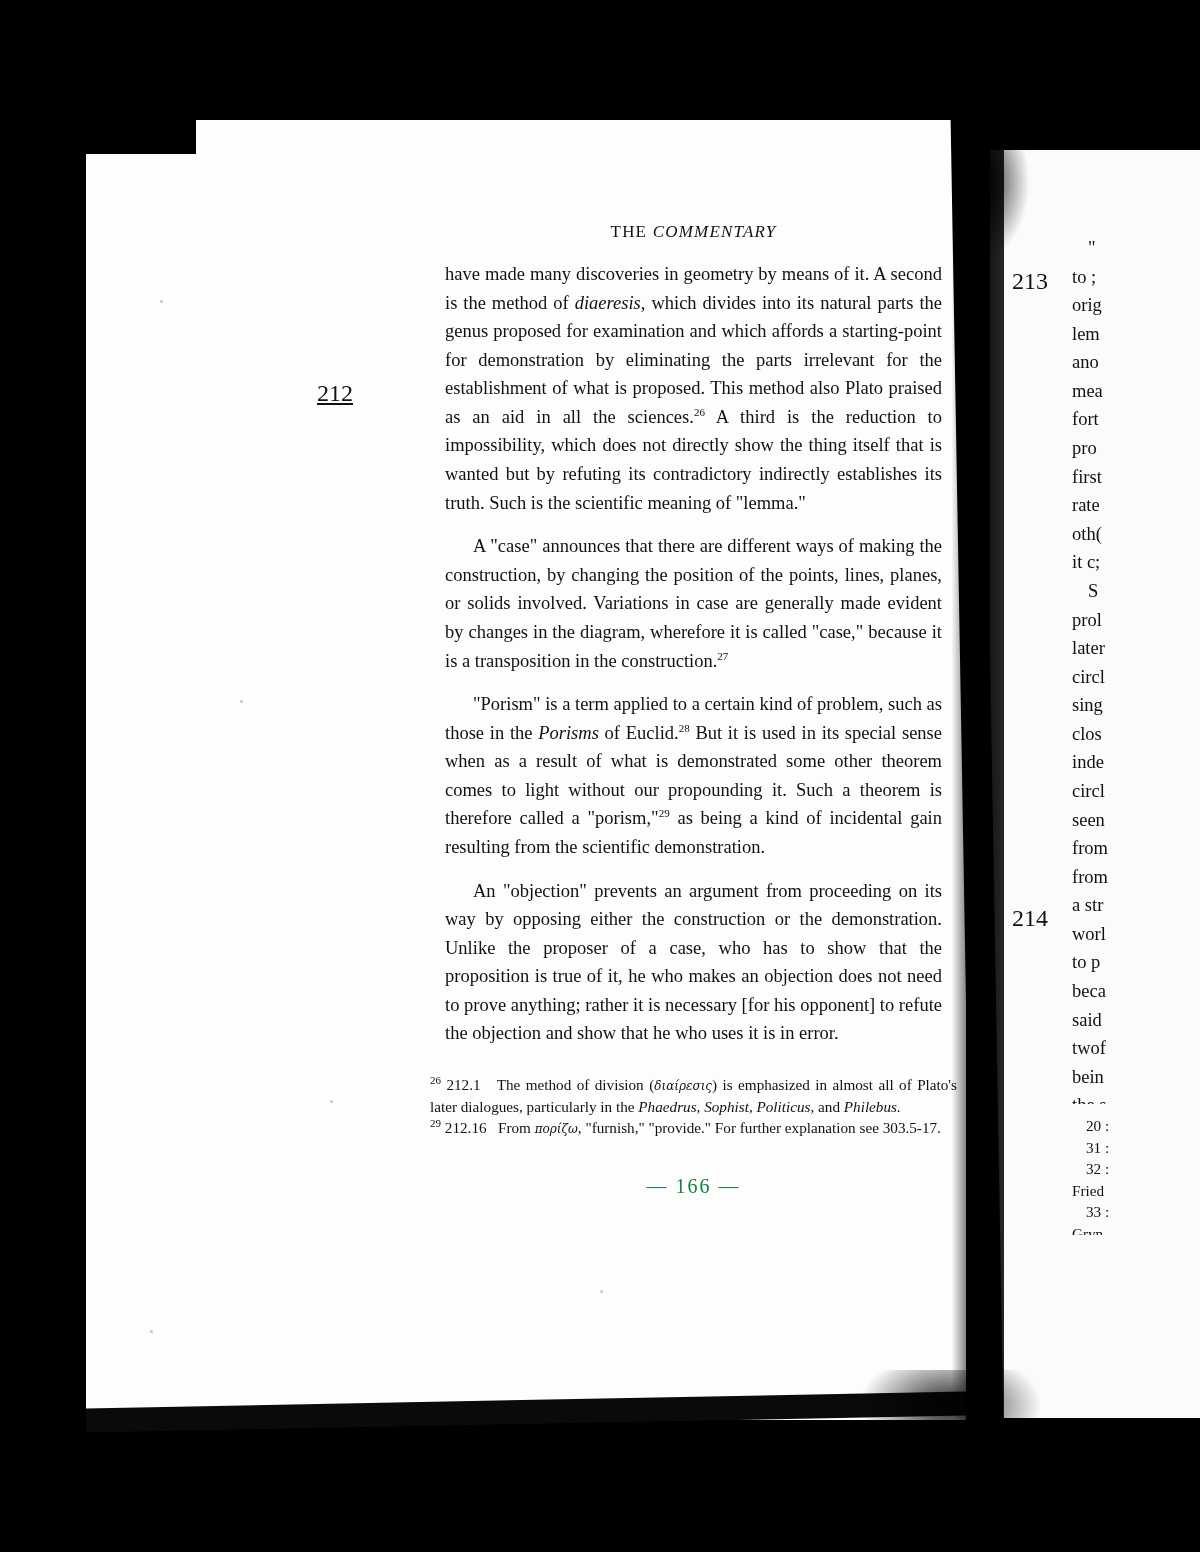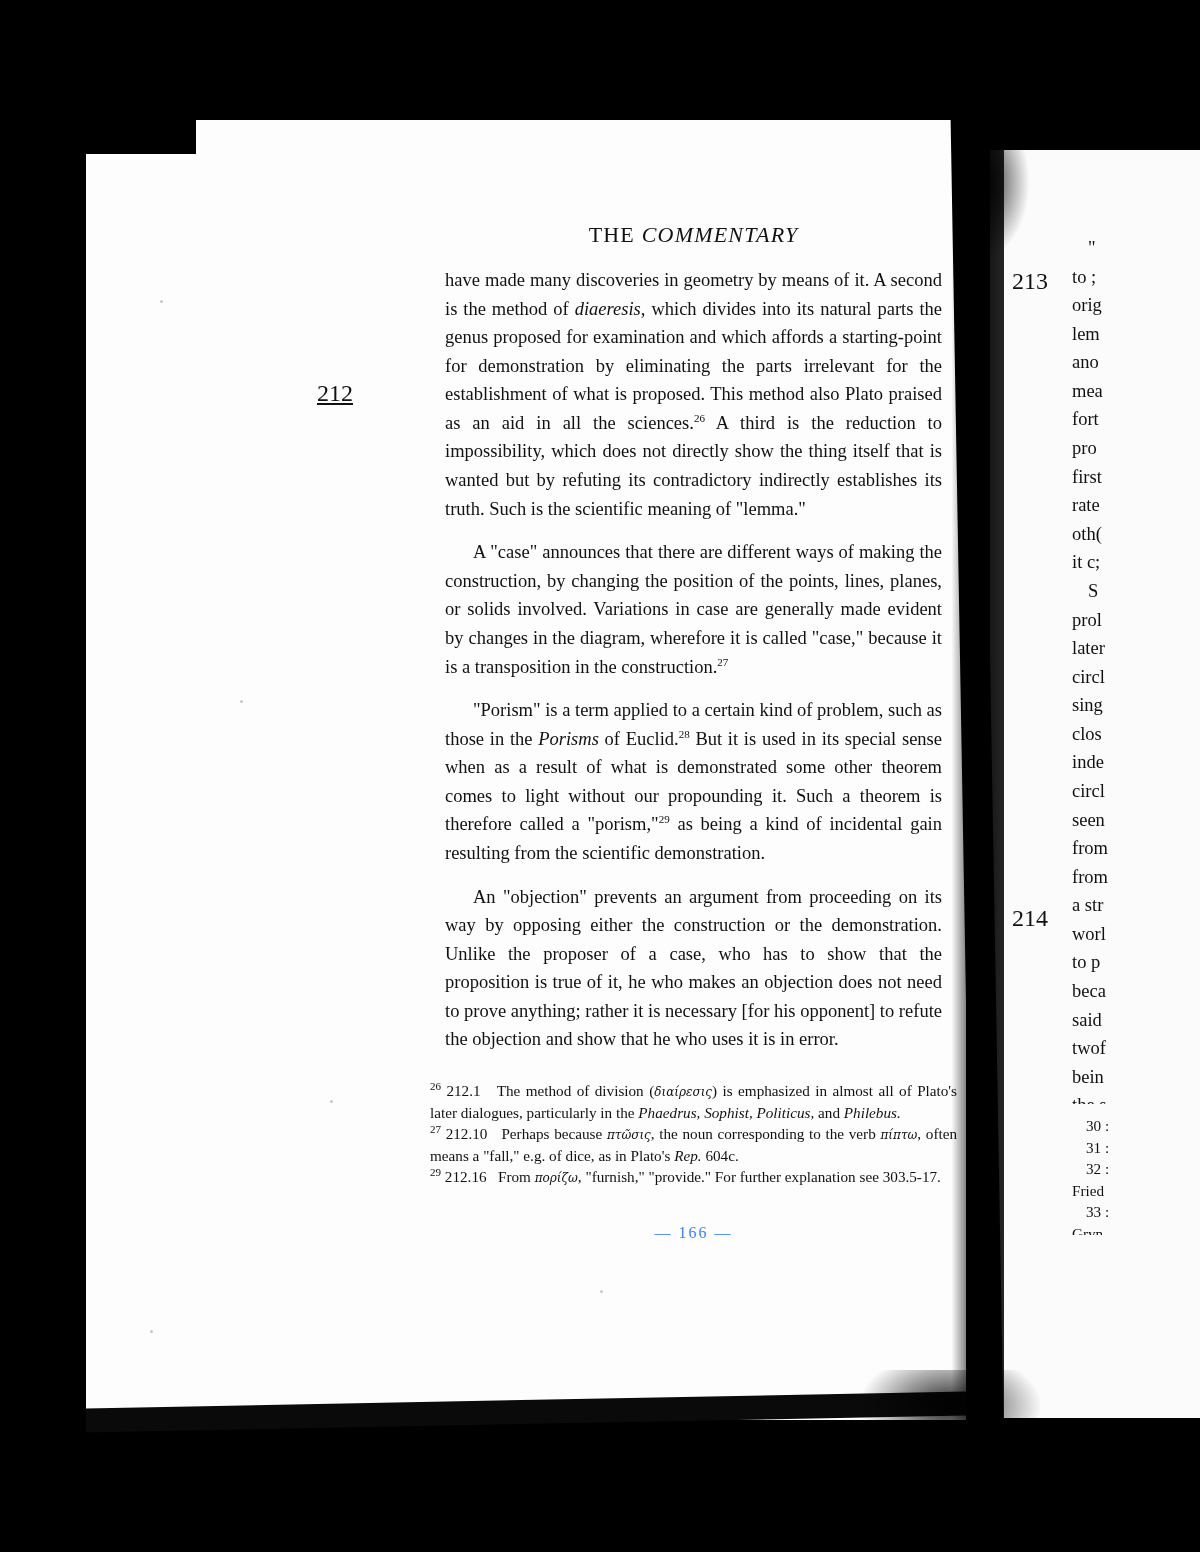--- a/index.html
+++ b/index.html
@@ -94,21 +94,21 @@
   
   .col-left {
     position: absolute;
     left: 430px;
     top: 222px;
     width: 527px;
   }
   .running-head {
     text-align: center;
     letter-spacing: 1.2px;
-    font-size: 22px;
+    font-size: 17px;
     margin-bottom: 18px;
     color: #111;
   }
   .running-head .ital { font-style: italic; }
 
   .body-para {
     font-size: 18.5px;
     line-height: 1.545;
     text-align: justify;
     color: #111;
@@ -126,23 +126,23 @@
     text-align: justify;
     color: #111;
   }
   .note { margin: 0; }
   .note i { font-style: italic; }
   .gk { font-family: "DejaVu Serif", serif; font-style: italic; font-size: 12px; }
 
   .folio {
     margin-top: 36px;
     text-align: center;
-    font-size: 16px;
+    font-size: 20px;
     letter-spacing: 2px;
-    color: #3b82f6;
+    color: #15803d;
   }
 
   
   .marg {
     position: absolute;
     font-size: 24px;
     color: #111;
   }
   .marg-212 { left: 317px; top: 380px; text-decoration: underline; }
   .marg-213 { left: 1012px; top: 268px; }
@@ -207,21 +207,20 @@
       <span class="ital">COMMENTARY</span>
     </div>
 
     <p class="body-para">have made many discoveries in geometry by means of it. A second is the method of <i>diaeresis</i>, which divides into its natural parts the genus proposed for examination and which affords a starting-point for demonstration by eliminating the parts irrelevant for the establishment of what is proposed. This method also Plato praised as an aid in all the sciences.<sup>26</sup> A third is the reduction to impossibility, which does not directly show the thing itself that is wanted but by refuting its contradictory indirectly establishes its truth. Such is the scientific meaning of "lemma."</p>
     <p class="body-para">A "case" announces that there are different ways of making the construction, by changing the position of the points, lines, planes, or solids involved. Variations in case are generally made evident by changes in the diagram, wherefore it is called "case," because it is a transposition in the construction.<sup>27</sup></p>
     <p class="body-para">"Porism" is a term applied to a certain kind of problem, such as those in the <i>Porisms</i> of Euclid.<sup>28</sup> But it is used in its special sense when as a result of what is demonstrated some other theorem comes to light without our propounding it. Such a theorem is therefore called a "porism,"<sup>29</sup> as being a kind of incidental gain resulting from the scientific demonstration.</p>
     <p class="body-para">An "objection" prevents an argument from proceeding on its way by opposing either the construction or the demonstration. Unlike the proposer of a case, who has to show that the proposition is true of it, he who makes an objection does not need to prove anything; rather it is necessary [for his opponent] to refute the objection and show that he who uses it is in error.</p>
 
     <div class="notes">
       <p class="note"><sup>26</sup> 212.1&nbsp;&nbsp; The method of division (<span class="gk">διαίρεσις</span>) is emphasized in almost all of Plato's later dialogues, particularly in the <i>Phaedrus, Sophist, Politicus,</i> and <i>Philebus.</i></p>
-      <p class="note"><sup>27</sup> 212.10&nbsp;&nbsp; Perhaps because <span class="gk">πτῶσις</span>, the noun corresponding to the verb <span class="gk">πίπτω</span>, often means a "fall," e.g. of dice, as in Plato's <i>Rep.</i> 604c.</p>
       <p class="note"><sup>29</sup> 212.16&nbsp;&nbsp; From <span class="gk">πορίζω</span>, "furnish," "provide." For further explanation see 303.5-17.</p>
     </div>
 
     <div class="folio">— 166 —</div>
   </div>
 
   <div class="col-right">
       <div class="ind">"</div>
       <div>to ;</div>
       <div>orig</div>
@@ -248,21 +247,21 @@
       <div>a str</div>
       <div>worl</div>
       <div>to p</div>
       <div>beca</div>
       <div>said</div>
       <div>twof</div>
       <div>bein</div>
       <div>the s</div>
     </div>
   <div class="col-right-notes">
-      <div class="ind">30 :</div>
+      <div class="ind">20 :</div>
       <div class="ind">31 :</div>
       <div class="ind">32 :</div>
       <div>Fried</div>
       <div class="ind">33 :</div>
       <div>Gryn</div>
     </div>
 
 </div>
 
 </body></html>

